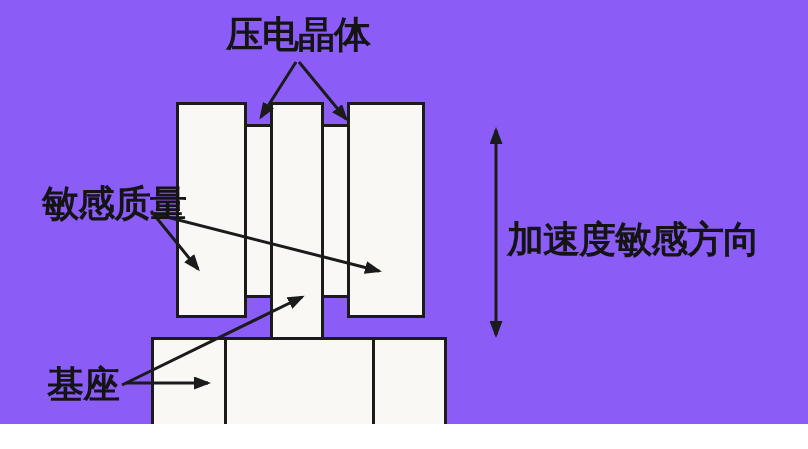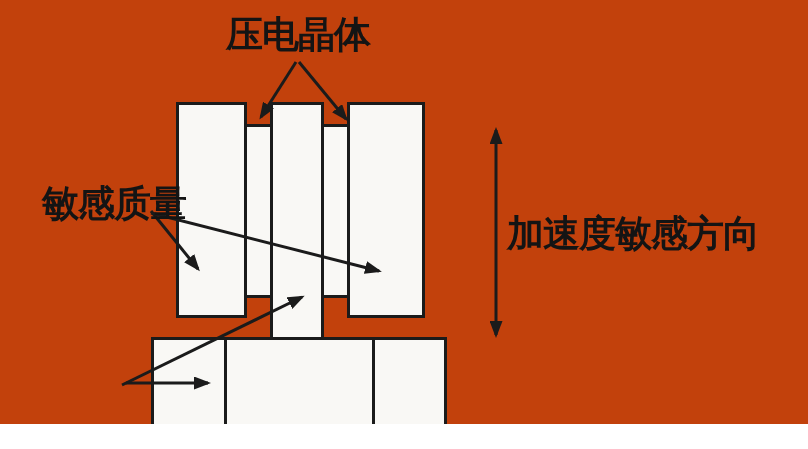--- a/index.html
+++ b/index.html
@@ -5,21 +5,21 @@
   html, body {
     margin: 0;
     padding: 0;
     background: #ffffff;
     font-family: "Liberation Sans", "DejaVu Sans", sans-serif;
   }
   #stage {
     position: relative;
     width: 808px;
     height: 424px;
-    background: #c2410c;
+    background: #8b5cf6;
     overflow: hidden;
   }
   .rect {
     position: absolute;
     box-sizing: border-box;
     border: 3px solid #1b1b1b;
     background: #f9f8f5;
   }
   .vline {
     position: absolute;
@@ -79,16 +79,17 @@
     <line x1="126" y1="383" x2="208" y2="383" marker-end="url(#ah)"></line>
     <line x1="122" y1="385" x2="302" y2="297" marker-end="url(#ah)"></line>
     <line x1="496" y1="234" x2="496" y2="130" marker-end="url(#ah)"></line>
     <line x1="496" y1="234" x2="496" y2="335" marker-end="url(#ah)"></line>
   </svg>
 
   <div class="lbl" style="left:226px; top:16px;">压电晶体</div>
 
   <div class="lbl" style="left:6px; top:185px;margin-left:36px;">敏感质量</div>
 
+  <div class="lbl" style="left:47px; top:366px;">基座</div>
 
-  <div class="lbl" style="left:507px; top:215px;">加速度敏感方向</div>
+  <div class="lbl" style="left:507px; top:221px;">加速度敏感方向</div>
 
 </div>
 
 </body></html>

